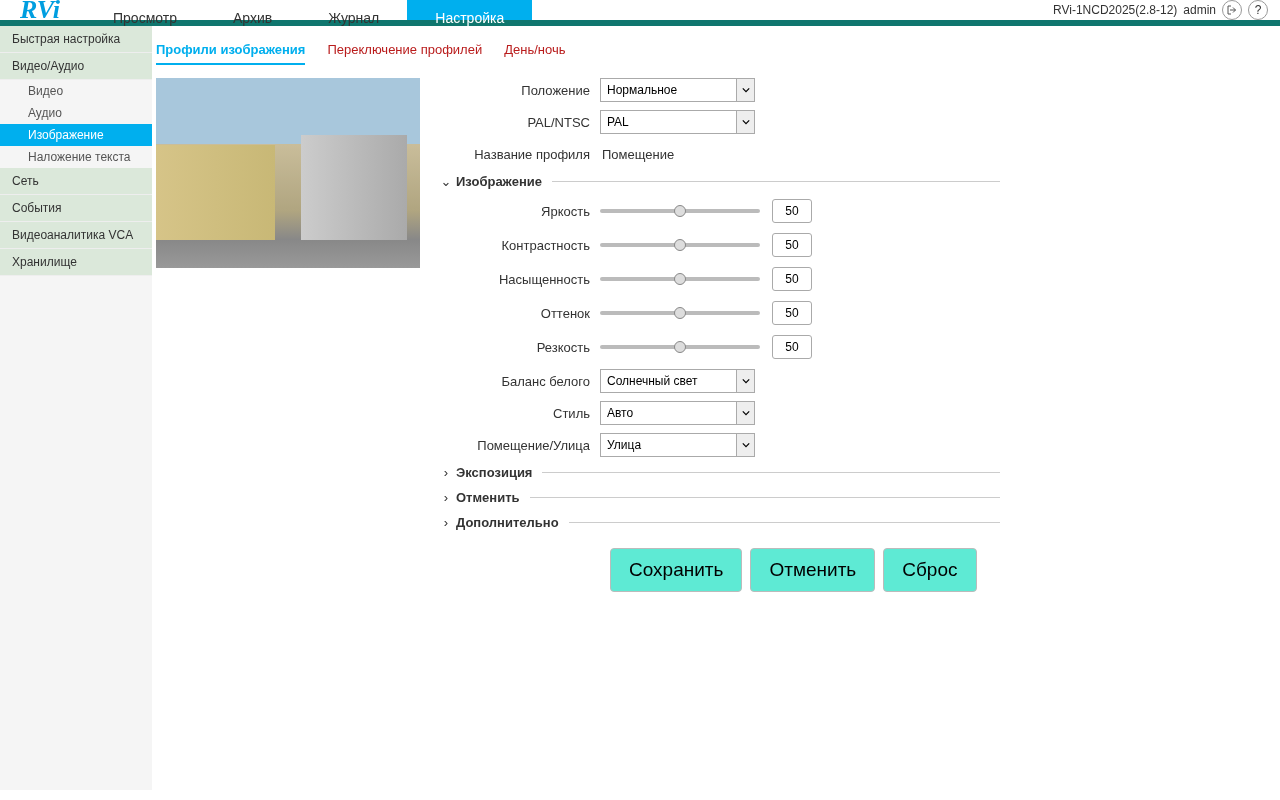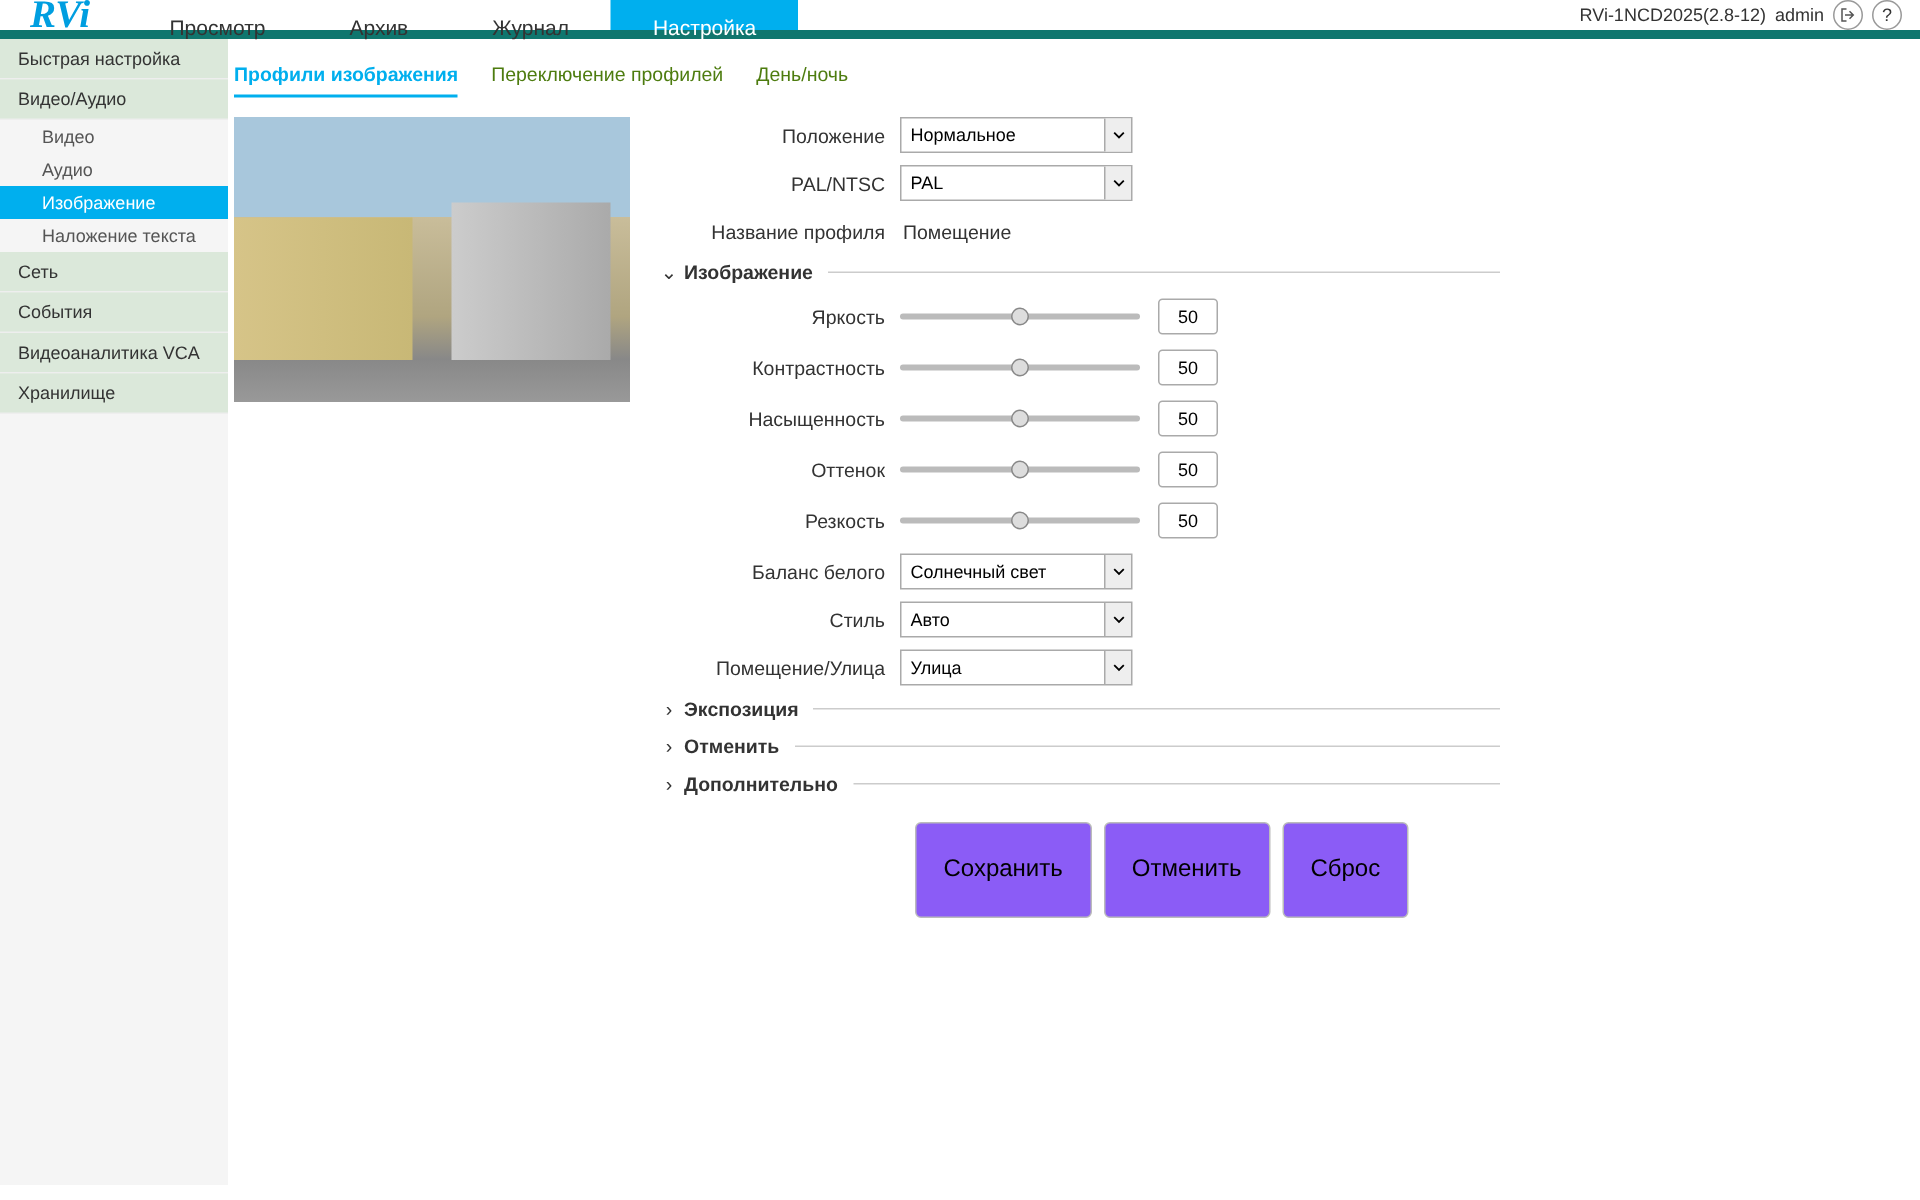--- a/index.html
+++ b/index.html
@@ -11,21 +11,21 @@
 .topnav-item.active { background: #00afee; color: #fff; }
 .topright { margin-left: auto; display: flex; align-items: center; padding-right: 12px; gap: 6px; font-size: 12px; }
 .icon-circle { width: 20px; height: 20px; border: 1px solid #999; border-radius: 50%; display: flex; align-items: center; justify-content: center; cursor: pointer; font-size: 12px; }
 .layout { display: flex; height: calc(800px - 36px); }
 .sidebar { width: 152px; background: #f5f5f5; }
 .side-cat { background: #dbe8da; padding: 6px 12px; font-size: 12px; cursor: pointer; border-bottom: 1px solid #eee; }
 .side-sub { padding: 4px 12px 4px 28px; font-size: 12px; cursor: pointer; color: #555; }
 .side-sub.active { background: #00afee; color: #fff; }
 .main { flex: 1; padding: 0 0 0 4px; }
 .tabs { display: flex; gap: 22px; padding: 10px 0 0 0; border-bottom: 1px solid transparent; }
-.tab { padding: 6px 0; font-size: 13px; cursor: pointer; color: #4d7c0f; }
+.tab { padding: 6px 0; font-size: 13px; cursor: pointer; color: #b91c1c; }
 .tab.active { color: #00afee; border-bottom: 2px solid #00afee; font-weight: bold; }
 .content { display: flex; gap: 20px; padding-top: 12px; }
 .preview { width: 264px; height: 190px; background: linear-gradient(to bottom, #a8c7dc 0%, #a8c7dc 35%, #c9bd9a 35%, #b0a580 70%, #888 85%, #999 100%); position: relative; overflow: hidden; }
 .preview::before { content: ''; position: absolute; left: 0; top: 35%; width: 45%; height: 50%; background: linear-gradient(to right, #d6c488, #c8b876); }
 .preview::after { content: ''; position: absolute; right: 5%; top: 30%; width: 40%; height: 55%; background: linear-gradient(to left, #aaa, #ccc); }
 .form { width: 560px; }
 .row { display: flex; align-items: center; margin-bottom: 8px; min-height: 24px; }
 .label { width: 160px; text-align: right; padding-right: 10px; font-size: 13px; }
 .select-wrap { position: relative; width: 155px; }
 .select { width: 100%; height: 24px; border: 1px solid #aaa; padding: 2px 22px 2px 6px; font-size: 12px; appearance: none; background: #fff; }
@@ -36,21 +36,21 @@
 .section-head .chev { width: 12px; text-align: center; margin-right: 4px; }
 .section-head .title { font-weight: bold; font-size: 13px; }
 .section-head .line { flex: 1; border-bottom: 1px solid #ccc; margin-left: 10px; }
 .slider-row { display: flex; align-items: center; margin-bottom: 10px; }
 .slider-row .label { width: 160px; text-align: right; padding-right: 10px; }
 .slider { width: 160px; height: 14px; position: relative; }
 .track { position: absolute; top: 5px; left: 0; right: 0; height: 4px; background: #bbb; border-radius: 2px; }
 .thumb { position: absolute; top: 1px; width: 12px; height: 12px; background: #ddd; border: 1px solid #888; border-radius: 50%; margin-left: -6px; }
 .valbox { width: 40px; height: 24px; border: 1px solid #aaa; margin-left: 12px; text-align: center; font-size: 12px; border-radius: 3px; }
 .buttons { display: flex; gap: 8px; margin-left: 170px; margin-top: 18px; }
-.btn { padding: 22px 18px; border: 1px solid #bbb; background: #8b5cf6; border-radius: 4px; font-size: 16px; cursor: pointer; }
+.btn { padding: 10px 18px; border: 1px solid #bbb; background: #5eead4; border-radius: 4px; font-size: 19px; cursor: pointer; }
 </style>
 </head>
 <body>
 
 <div class="topbar">
   <div class="logo">RVi</div>
   <div class="topnav" id="topnav">
       <div class="topnav-item">Просмотр</div>
       <div class="topnav-item">Архив</div>
       <div class="topnav-item">Журнал</div>

